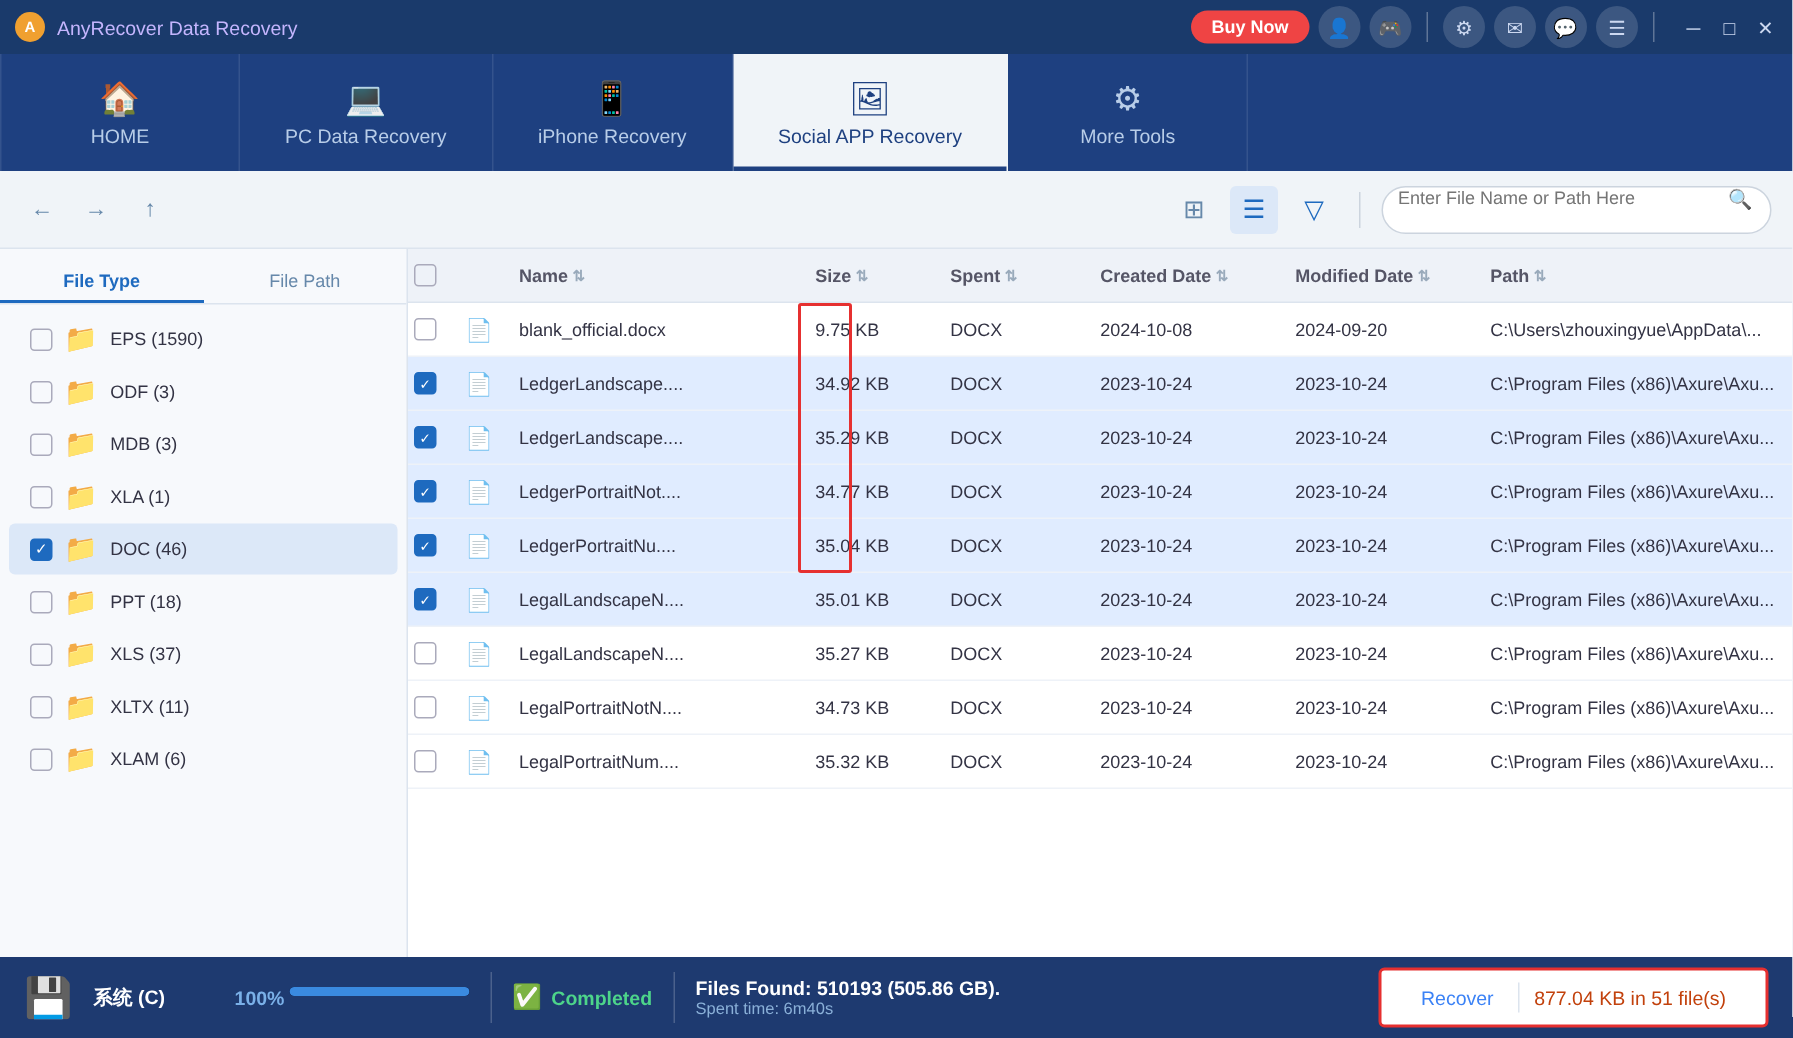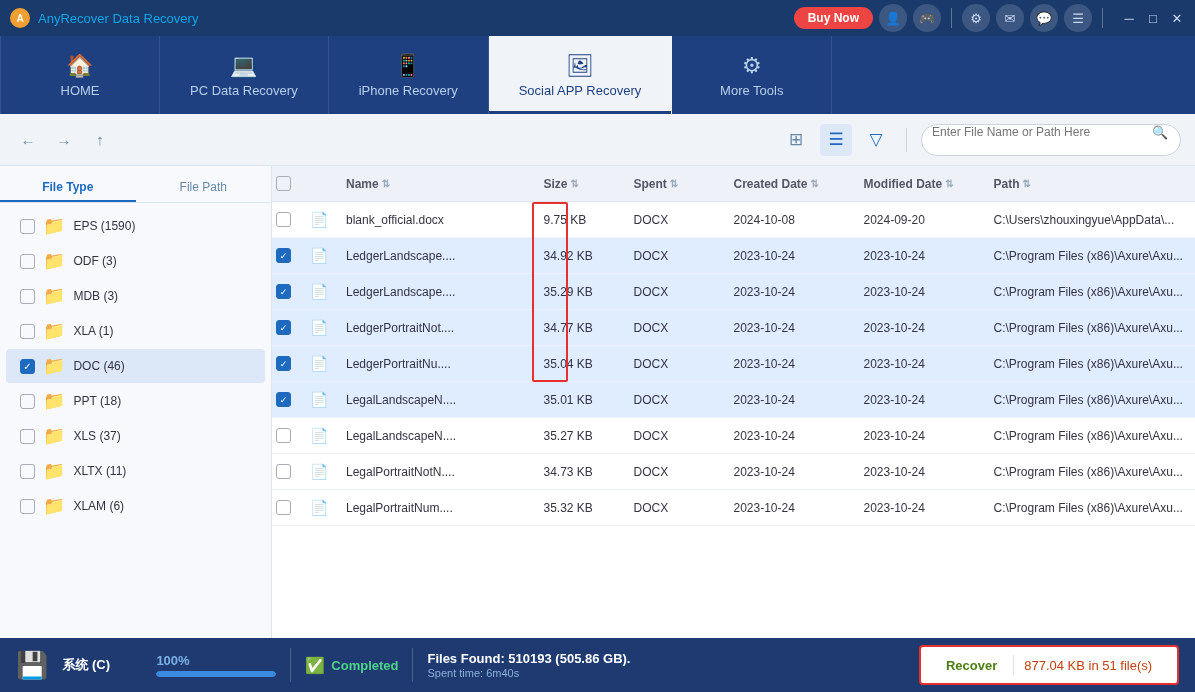--- a/index.html
+++ b/index.html
@@ -16,21 +16,21 @@
       user-select: none;
     }
     .titlebar-logo {
       width: 20px; height: 20px;
       background: #f0a030;
       border-radius: 50%;
       margin-right: 8px;
       display: flex; align-items: center; justify-content: center;
       font-size: 10px; font-weight: bold; color: white;
     }
-    .titlebar-title { font-size: 13px; color: #0ea5e9; flex: 1; }
+    .titlebar-title { font-size: 13px; color: #c4b5fd; flex: 1; }
     .titlebar-actions { display: flex; align-items: center; gap: 6px; }
     .titlebar-btn-buy {
       background: #ef4444;
       color: white;
       border: none;
       border-radius: 14px;
       padding: 4px 14px;
       font-size: 12px;
       font-weight: bold;
       cursor: pointer;
@@ -240,21 +240,21 @@
     .statusbar {
       height: 54px;
       background: #1e3a70;
       display: flex;
       align-items: center;
       padding: 0 16px;
       gap: 14px;
     }
     .status-drive-icon { font-size: 26px; color: #7ab0e8; }
     .status-drive-label { color: white; font-size: 13px; font-weight: 600; min-width: 80px; }
-    .status-progress-area { display: flex; flex-direction: column; gap: 3px; }
+    .status-progress-area { display: flex; gap: 3px; }
     .status-pct { color: #7ab0e8; font-size: 13px; font-weight: bold; }
     .progress-bar { width: 120px; height: 6px; background: #0a2050; border-radius: 3px; overflow: hidden; }
     .progress-fill { height: 100%; background: #3a8ae0; border-radius: 3px; }
     .status-sep { width: 1px; height: 34px; background: rgba(255,255,255,0.2); }
     .status-completed { display: flex; align-items: center; gap: 6px; color: #4dd48a; font-size: 13px; font-weight: 600; }
     .status-check { font-size: 16px; }
     .status-files-info { color: white; font-size: 13px; }
     .status-files-bold { font-weight: bold; }
     .status-time { color: #8ab0d8; font-size: 11px; margin-top: 1px; }
     .status-spacer { flex: 1; }
@@ -265,21 +265,21 @@
       padding: 8px 0;
       width: 260px;
       display: flex;
       align-items: center;
       justify-content: center;
       cursor: pointer;
       font-size: 13px;
       font-weight: 600;
       color: #1e4080;
     }
-    .recover-btn-label { font-weight: 700; color: #4d7c0f; margin-right: 6px; }
+    .recover-btn-label { font-weight: 400; color: #3b82f6; margin-right: 6px; }
     .recover-btn-size { color: #c2410c; font-weight: 400; }
     .recover-btn-sep { width: 1px; height: 20px; background: #dce4ee; margin: 0 10px; }
 
     
     ::-webkit-scrollbar { width: 6px; height: 6px; }
     ::-webkit-scrollbar-track { background: #f0f4f8; }
     ::-webkit-scrollbar-thumb { background: #b0bcd0; border-radius: 3px; }
   </style>
 </head>
 <body>

